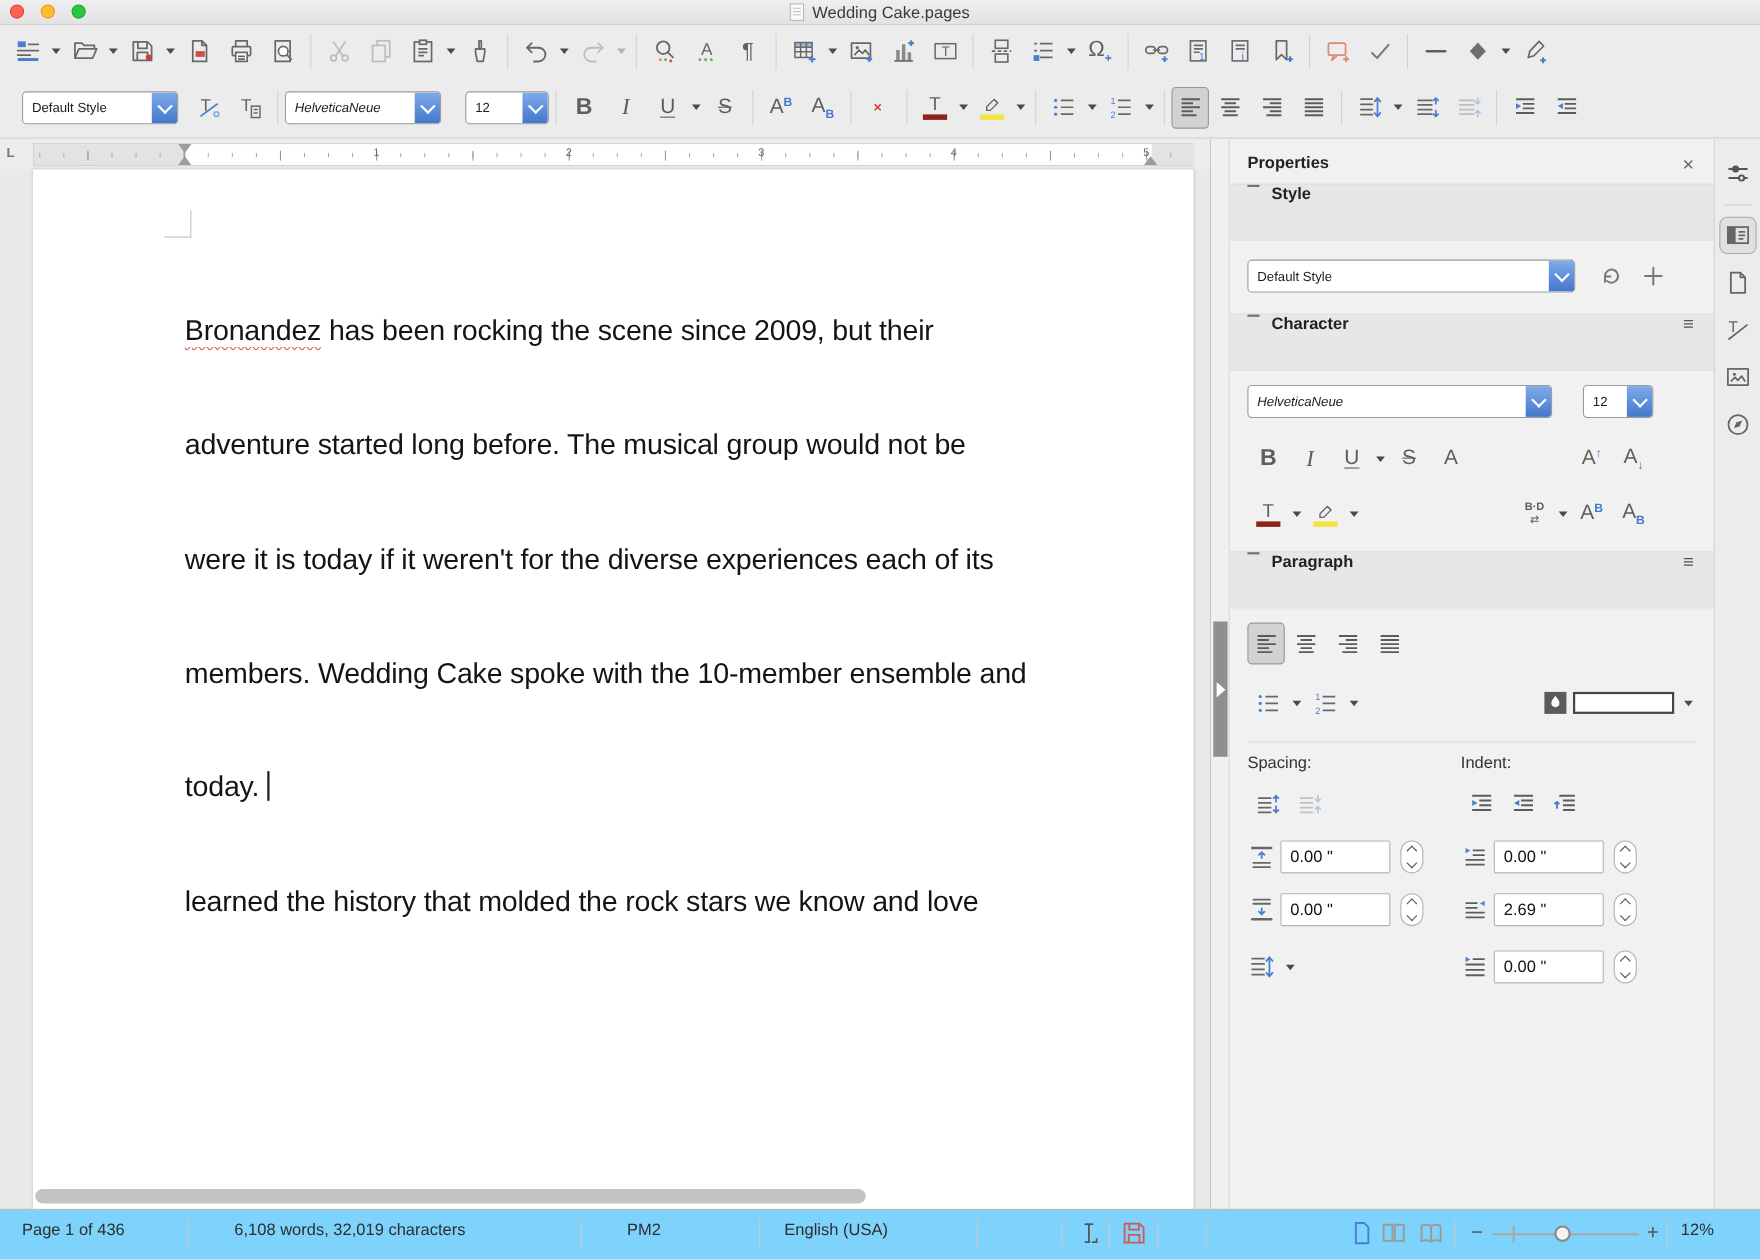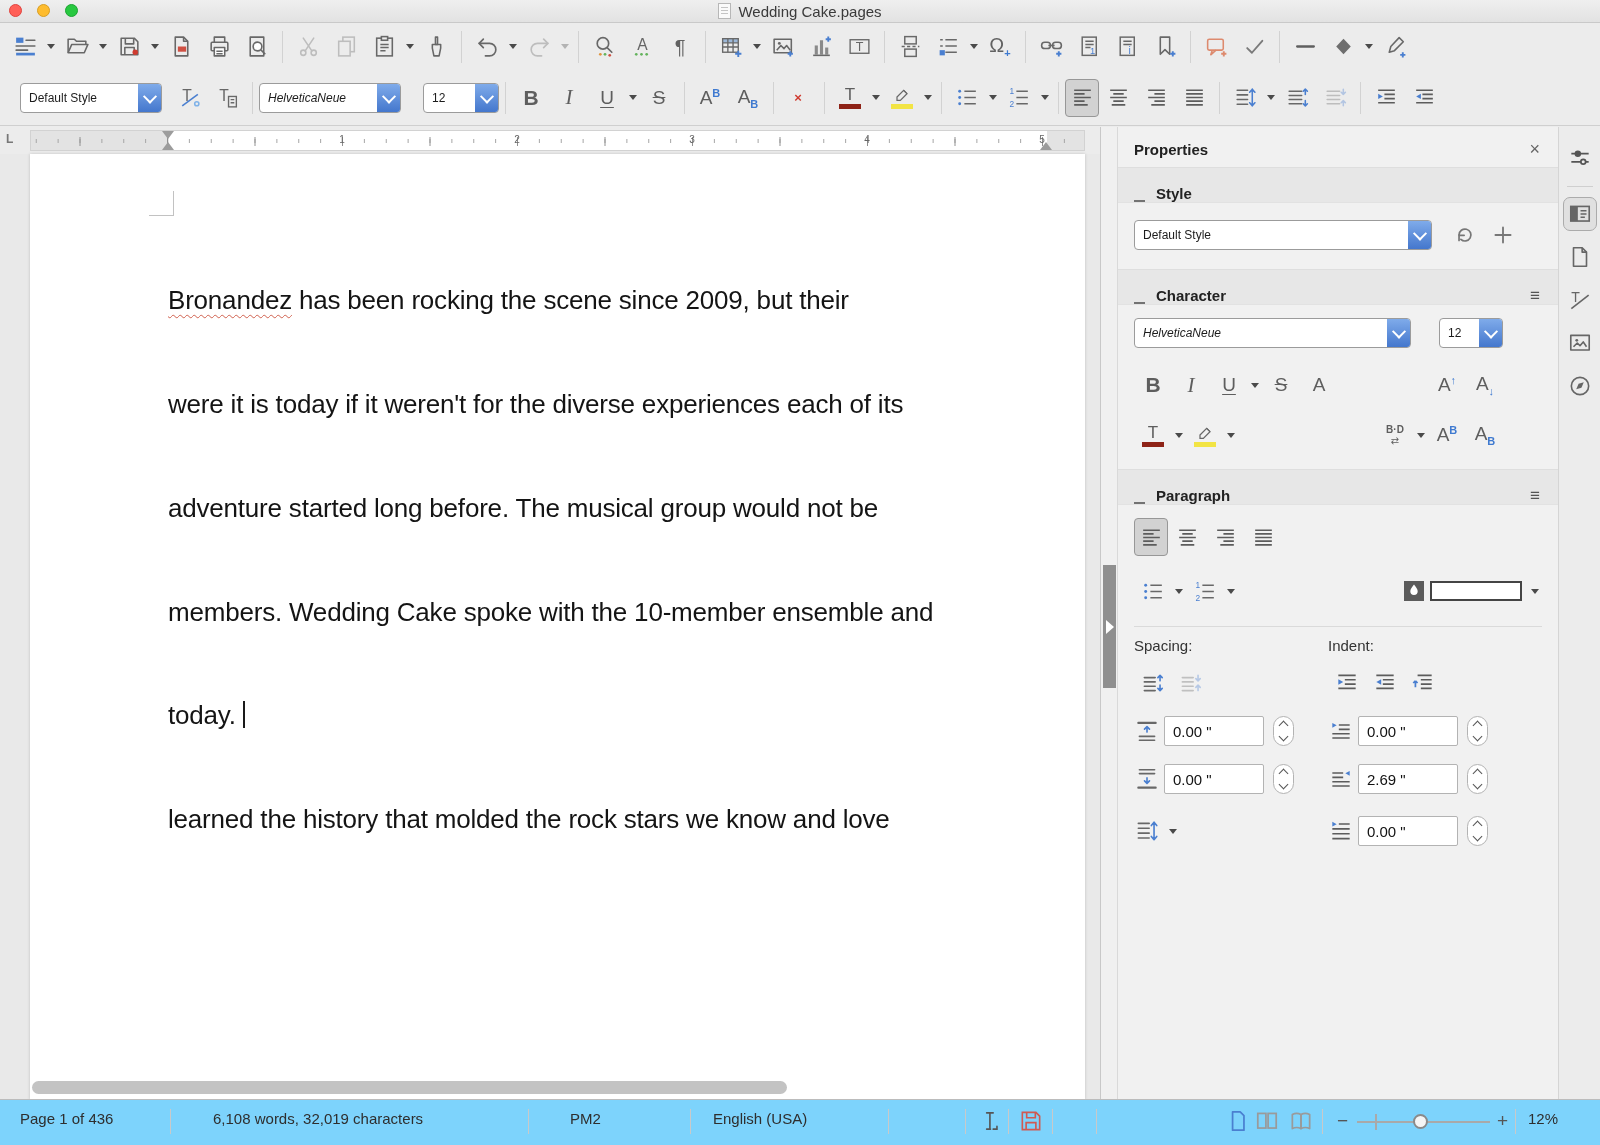--- a/index.html
+++ b/index.html
@@ -67,24 +67,24 @@
   .missp{text-decoration:underline;text-decoration-style:wavy;text-decoration-color:#d0604e;text-decoration-thickness:1px;text-underline-offset:5px;}
   .cursor{display:inline-block;width:2px;height:27px;background:#1a1a1a;vertical-align:-4px;margin-left:7px;}
   .hthumb{position:absolute;left:2px;bottom:6px;width:755px;height:13px;border-radius:7px;background:#c3c3c3;}
 
   .gutter{position:absolute;left:1101px;top:0;bottom:0;width:16px;background:#f0f0f0;}
   .split{position:absolute;left:2px;top:438px;width:13px;height:123px;background:#8f8f8f;display:flex;align-items:center;justify-content:center;}
   .split i{width:0;height:0;border-top:7px solid transparent;border-bottom:7px solid transparent;border-left:8px solid #fff;}
 
   
   .sidebar{position:absolute;left:1117px;top:0;bottom:0;width:441px;background:#f1f1f1;border-left:1px solid #d9d9d9;box-sizing:border-box;font-size:15px;color:#222;}
-  .sb-header{display:flex;align-items:center;padding:13px 18px 9px 16px;gap:11px;}
+  .sb-header{display:flex;align-items:flex-start;padding:13px 18px 9px 16px;gap:11px;}
   .sb-title{font-weight:bold;font-size:15px;color:#222;flex:1;}
   .sb-x{font-size:18px;color:#666;line-height:1;}
-  .sec-h{display:flex;align-items:flex-end;height:34px;padding:0 18px 0 16px;background:#e7e7e7;border-top:1px solid #dedede;border-bottom:1px solid #e2e2e2;}
+  .sec-h{display:flex;align-items:flex-start;height:34px;padding:0 18px 16px 16px;background:#e7e7e7;border-top:1px solid #dedede;border-bottom:1px solid #e2e2e2;}
   .dash{width:11px;height:2px;background:#737373;margin-right:11px;flex:none;}
   .sec-t{font-weight:bold;flex:1;}
   .ham{font-size:17px;color:#555;line-height:1;}
   .sec-c{padding:13px 16px 15px;}
   .row{display:flex;align-items:center;}
   .sic{width:26px;height:26px;flex:none;}
   .st{width:21px;height:30px;border:1px solid #b3b3b3;border-radius:11px;background:#fff;display:flex;flex-direction:column;align-items:center;justify-content:center;gap:4px;box-sizing:border-box;flex:none;}
   .chu{width:6px;height:6px;border-left:1.6px solid #555;border-top:1.6px solid #555;transform:rotate(45deg);margin-top:2px;}
   .chd{width:6px;height:6px;border-left:1.6px solid #555;border-top:1.6px solid #555;transform:rotate(225deg);margin-bottom:2px;}
   .nf{width:100px;height:30px;border:1px solid #b3b3b3;border-radius:2px;background:#fff;font-family:"Liberation Sans",sans-serif;font-size:15px;padding:0 8px;box-sizing:border-box;color:#111;}
@@ -520,22 +520,22 @@
           <i class="tri-dn" style="left:131px;top:0"></i>
           <i class="tri-up" style="left:131px;bottom:0"></i>
           <i class="tri-up" style="left:1009px;bottom:0"></i>
         </div>
       </div>
 
       <div class="page">
         <div class="corner"></div>
         <div class="textblock">
           <div><span class="missp">Bronandez</span><span> has been rocking the scene since 2009, but their</span></div>
+          <div>adventure started long before. The musical group would not be</div>
           <div>were it is today if it weren't for the diverse experiences each of its</div>
-          <div>adventure started long before. The musical group would not be</div>
           <div>members. Wedding Cake spoke with the 10-member ensemble and</div>
           <div><span>today.</span><span class="cursor"></span></div>
           <div>learned the history that molded the rock stars we know and love</div>
         </div>
         <div class="hthumb"></div>
       </div>
     </div>
 
     <div class="gutter">
       <div class="split">

